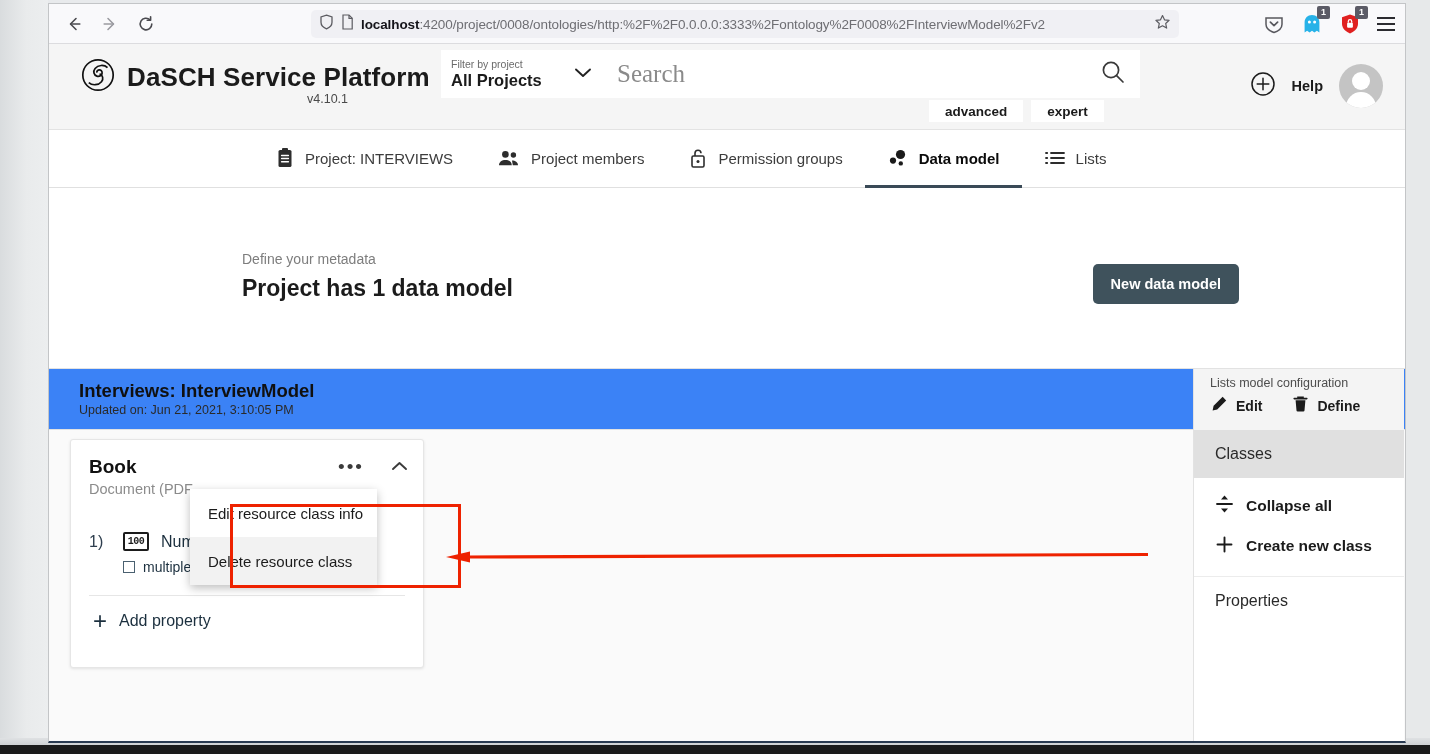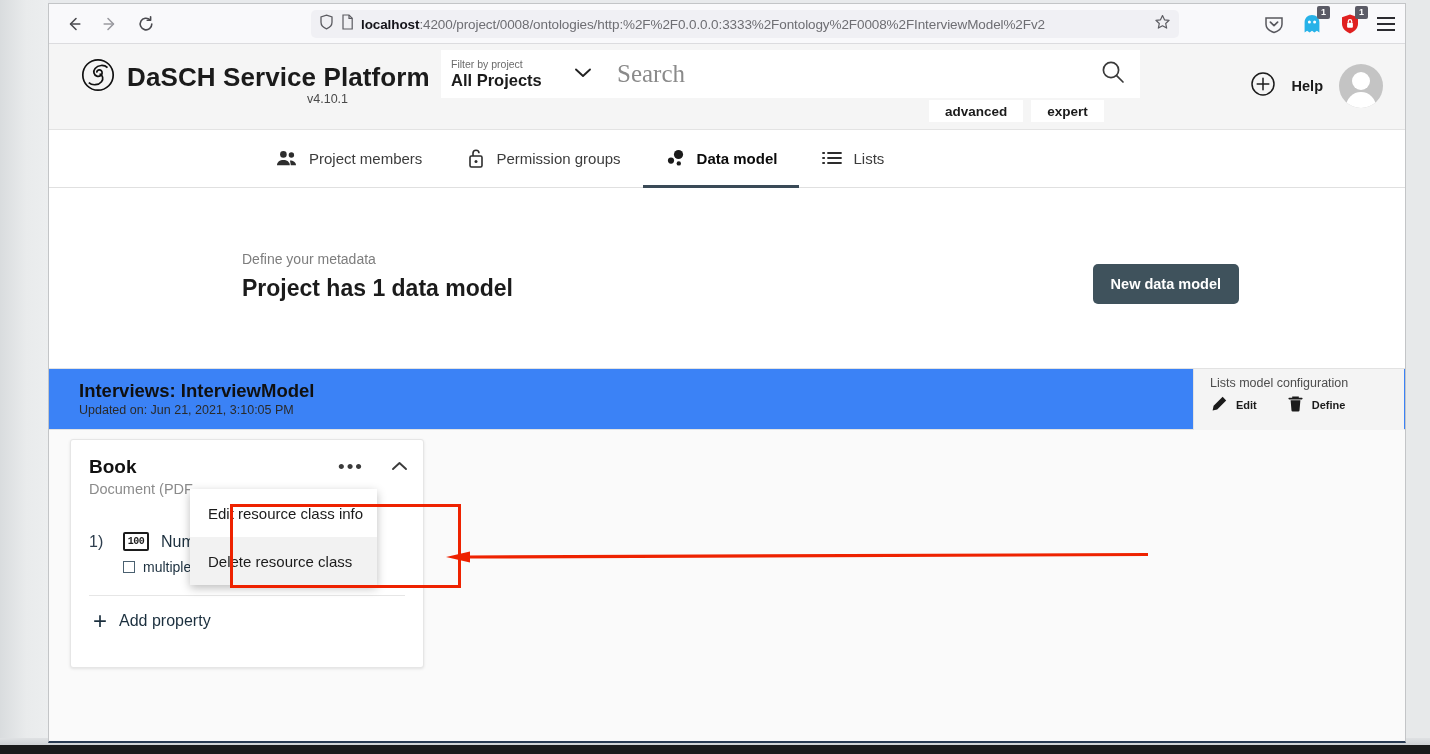--- a/index.html
+++ b/index.html
@@ -168,21 +168,21 @@
   }
   .panel-head-left { padding-left: 30px; }
   .model-title { font-size: 18.5px; font-weight: 700; color: #101010; line-height: 22px; }
   .model-sub { font-size: 12.5px; color: #2a2a2a; line-height: 16px; }
   .cfg {
     position: absolute; right: 1px; top: 0; width: 211px; height: 61px;
     background: #f4f4f4; border-left: 1px solid #e2e2e2; padding: 7px 0 0 16px;
   }
   .cfg-label { font-size: 12.5px; color: #4d4d4d; }
   .cfg-actions { display: flex; gap: 30px; margin-top: 5px; align-items: center; }
-  .cfg-act { display: flex; align-items: center; gap: 8px; font-size: 11px; font-weight: 700; color: #1b1b1b; text-align: center; }
+  .cfg-act { display: flex; align-items: center; gap: 8px; font-size: 14px; font-weight: 700; color: #1b1b1b; text-align: center; }
 
   .panel-body { position: relative; height: 313px; background: #fafafa; }
 
   
   .class-card {
     position: absolute; left: 21px; top: 9px; width: 354px; height: 229px;
     background: #fff; border: 1px solid #e6e6e6; border-radius: 3px;
     box-shadow: 0 1px 3px rgba(0,0,0,.10);
   }
   .cc-head { position: relative; padding: 16px 16px 0 18px; }
@@ -382,20 +382,30 @@
                 <circle cx="13" cy="13" r="11" fill="none" stroke="#1b1b1b" stroke-width="1.5"></circle>
                 <path d="M13 7.2v11.6M7.2 13h11.6" stroke="#1b1b1b" stroke-width="1.5" stroke-linecap="round"></path>
               </svg>
           </span>
           <span class="help-link">Help</span>
           <span class="avatar"></span>
         </div>
       </div>
 
       <div class="tabs">
+        <div class="tab">
+          <span>
+            <svg width="20" height="22" viewBox="0 0 20 22">
+                <rect x="3.5" y="3" width="13" height="17" rx="1.6" fill="#2d2d2d"></rect>
+                <rect x="7" y="1" width="6" height="3.6" rx="1" fill="#2d2d2d"></rect>
+                <path d="M6.6 8.4h6.8M6.6 11.6h6.8M6.6 14.8h6.8" stroke="#fff" stroke-width="1.5" stroke-linecap="round"></path>
+              </svg>
+          </span>
+          <span>Project: INTERVIEWS</span>
+        </div>
         <div class="tab">
           <span>
             <svg width="24" height="18" viewBox="0 0 24 18">
                 <circle cx="8.4" cy="5.4" r="3.3" fill="#2d2d2d"></circle>
                 <circle cx="16.4" cy="6" r="2.7" fill="#2d2d2d"></circle>
                 <path d="M2 16.2c0-3.4 2.9-5.3 6.4-5.3s6.4 1.9 6.4 5.3z" fill="#2d2d2d"></path>
                 <path d="M15 11.4c3.2 0 6 1.6 6 4.8h-5.2z" fill="#2d2d2d"></path>
               </svg>
           </span>
           <span>Project members</span>
@@ -510,19 +520,43 @@
             </div>
 
             <div class="anno-box"></div>
 
             <svg class="anno-arrow" viewBox="0 0 712 14">
               <path d="M10 7 L34 1.5 L34 12.5 Z" fill="#ee2200"></path>
               <path d="M32 7 L712 4.5" stroke="#ee2200" stroke-width="3.2" stroke-linecap="round"></path>
             </svg>
           </div>
 
+          <div class="side">
+            <div class="side-head">Classes</div>
+            <div class="side-group">
+              <div class="side-item">
+                <span>
+                  <svg width="19" height="20" viewBox="0 0 19 20">
+                      <path d="M2 10h15" stroke="#1b1b1b" stroke-width="1.8" stroke-linecap="round"></path>
+                      <path d="M9.5 1.5 6 5.6h7z" fill="#1b1b1b"></path>
+                      <path d="M9.5 18.5 6 14.4h7z" fill="#1b1b1b"></path>
+                    </svg>
+                </span>
+                <span>Collapse all</span>
+              </div>
+              <div class="side-item">
+                <span>
+                  <svg width="19" height="19" viewBox="0 0 19 19">
+                      <path d="M9.5 2.5v14M2.5 9.5h14" stroke="#1b1b1b" stroke-width="1.9" stroke-linecap="round"></path>
+                    </svg>
+                </span>
+                <span>Create new class</span>
+              </div>
+            </div>
+            <div class="side-head plain">Properties</div>
+          </div>
 
         </div>
       </div>
 
     </div>
   </div>
 </div>
 
 </body></html>

